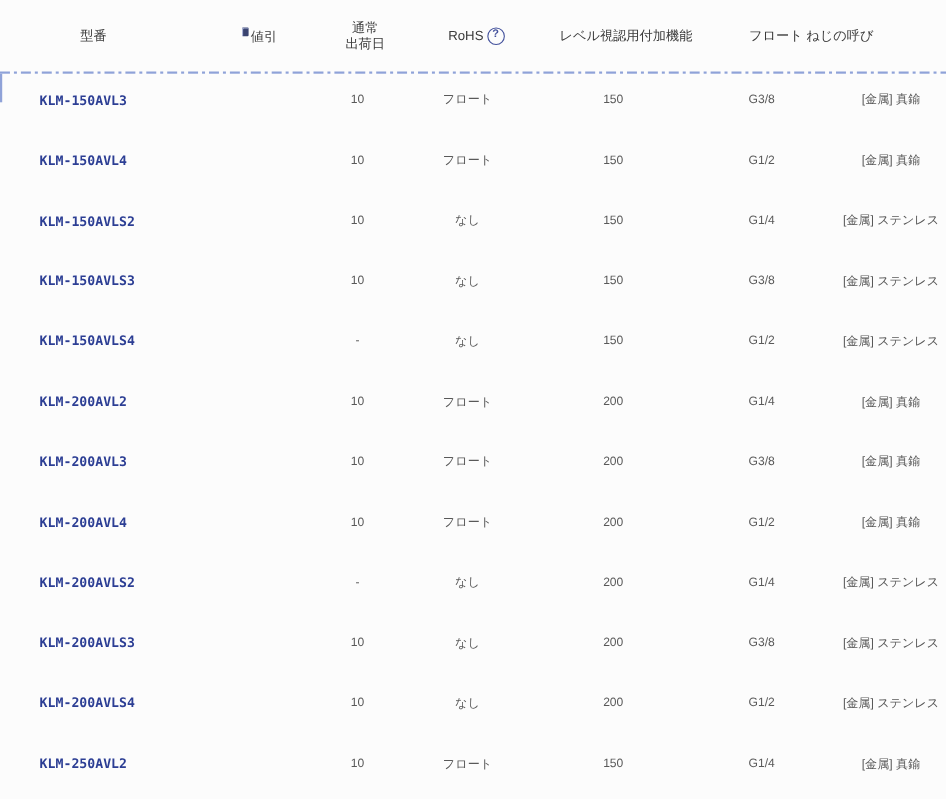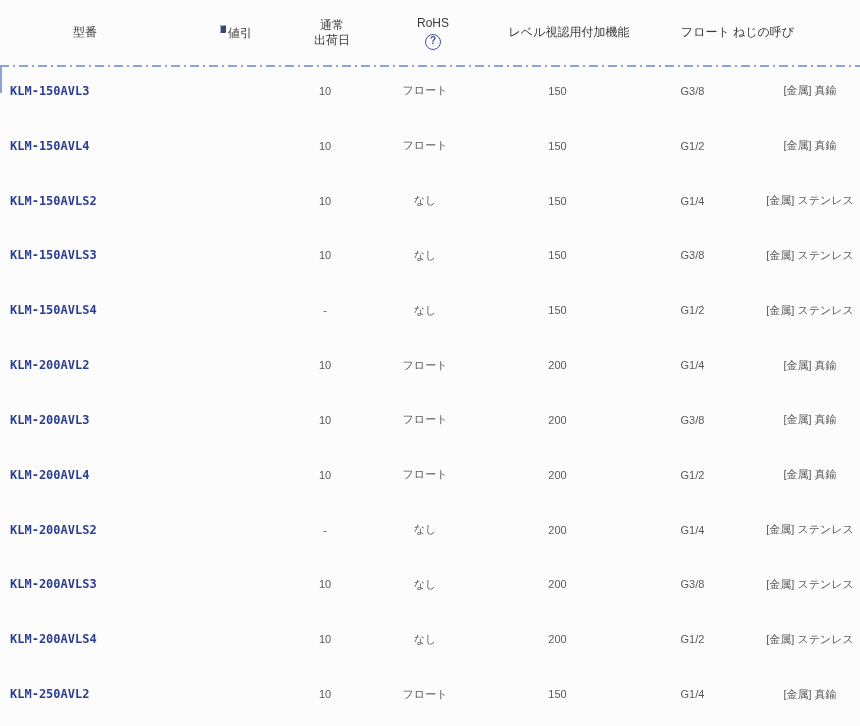--- a/index.html
+++ b/index.html
@@ -32,21 +32,20 @@
     color: #3a3a3a;
     line-height: 1.25;
     white-space: nowrap;
   }
   .th .two-line { display: block; }
   .rohs-wrap {
     display: inline-flex;
     align-items: center;
     gap: 3px;
     justify-content: center;
-    flex-direction: column;
   }
   .help-circle {
     display: inline-flex;
     align-items: center;
     justify-content: center;
     width: 14px;
     height: 14px;
     border: 1.4px solid #43519c;
     border-radius: 50%;
     font-size: 10px;
@@ -102,20 +101,21 @@
   }
   .td {
     text-align: center;
     font-size: 11px;
     color: #595959;
     white-space: nowrap;
   }
   .td.model-cell {
     text-align: left;
     padding-left: 10px;
+    margin-left: 26px;
   }
   .model-link {
     font-family: "DejaVu Sans Mono", monospace;
     font-size: 12px;
     font-weight: bold;
     color: #2c3e94;
     letter-spacing: 0px;
     text-decoration: none;
     cursor: pointer;
   }

